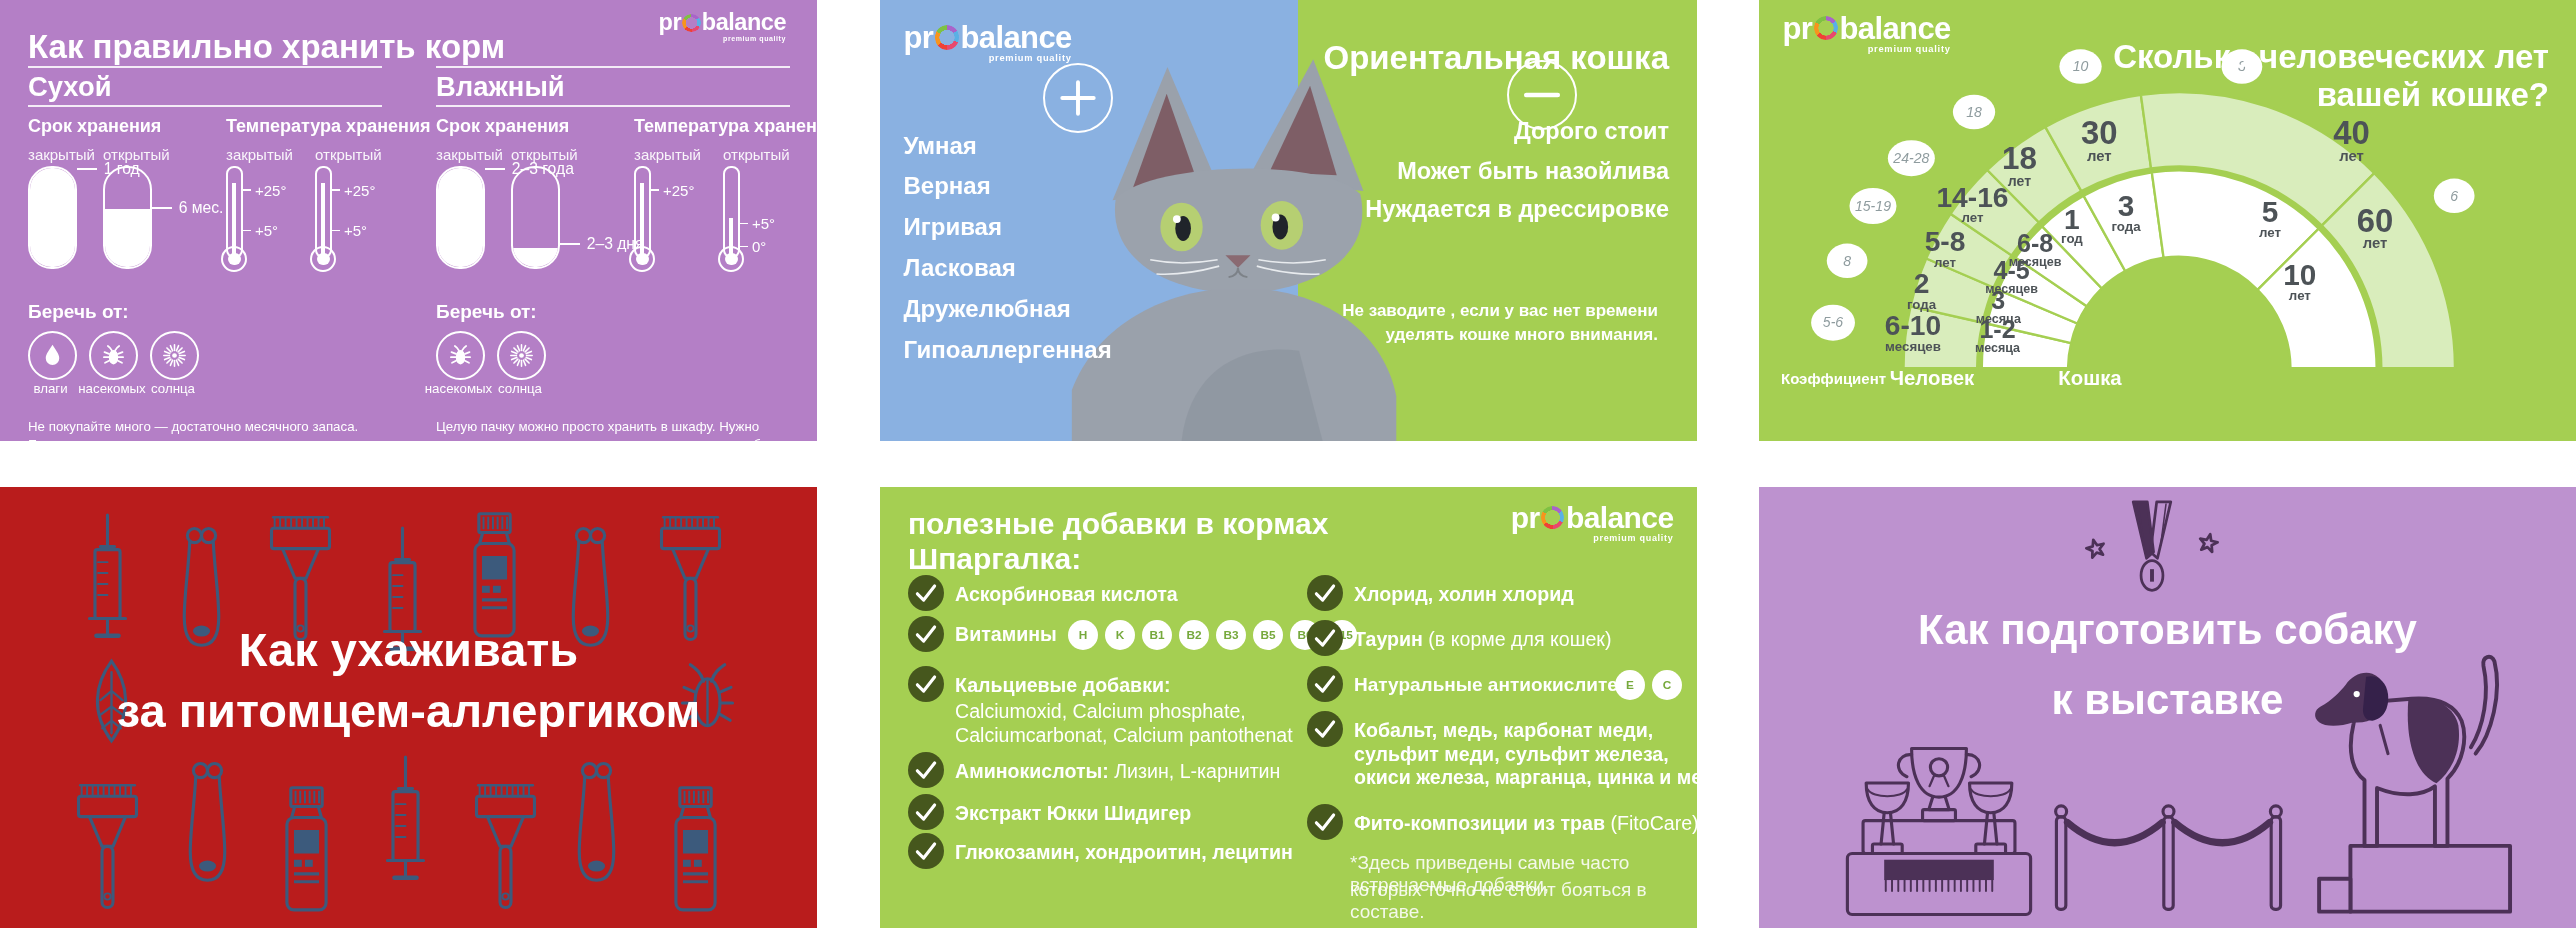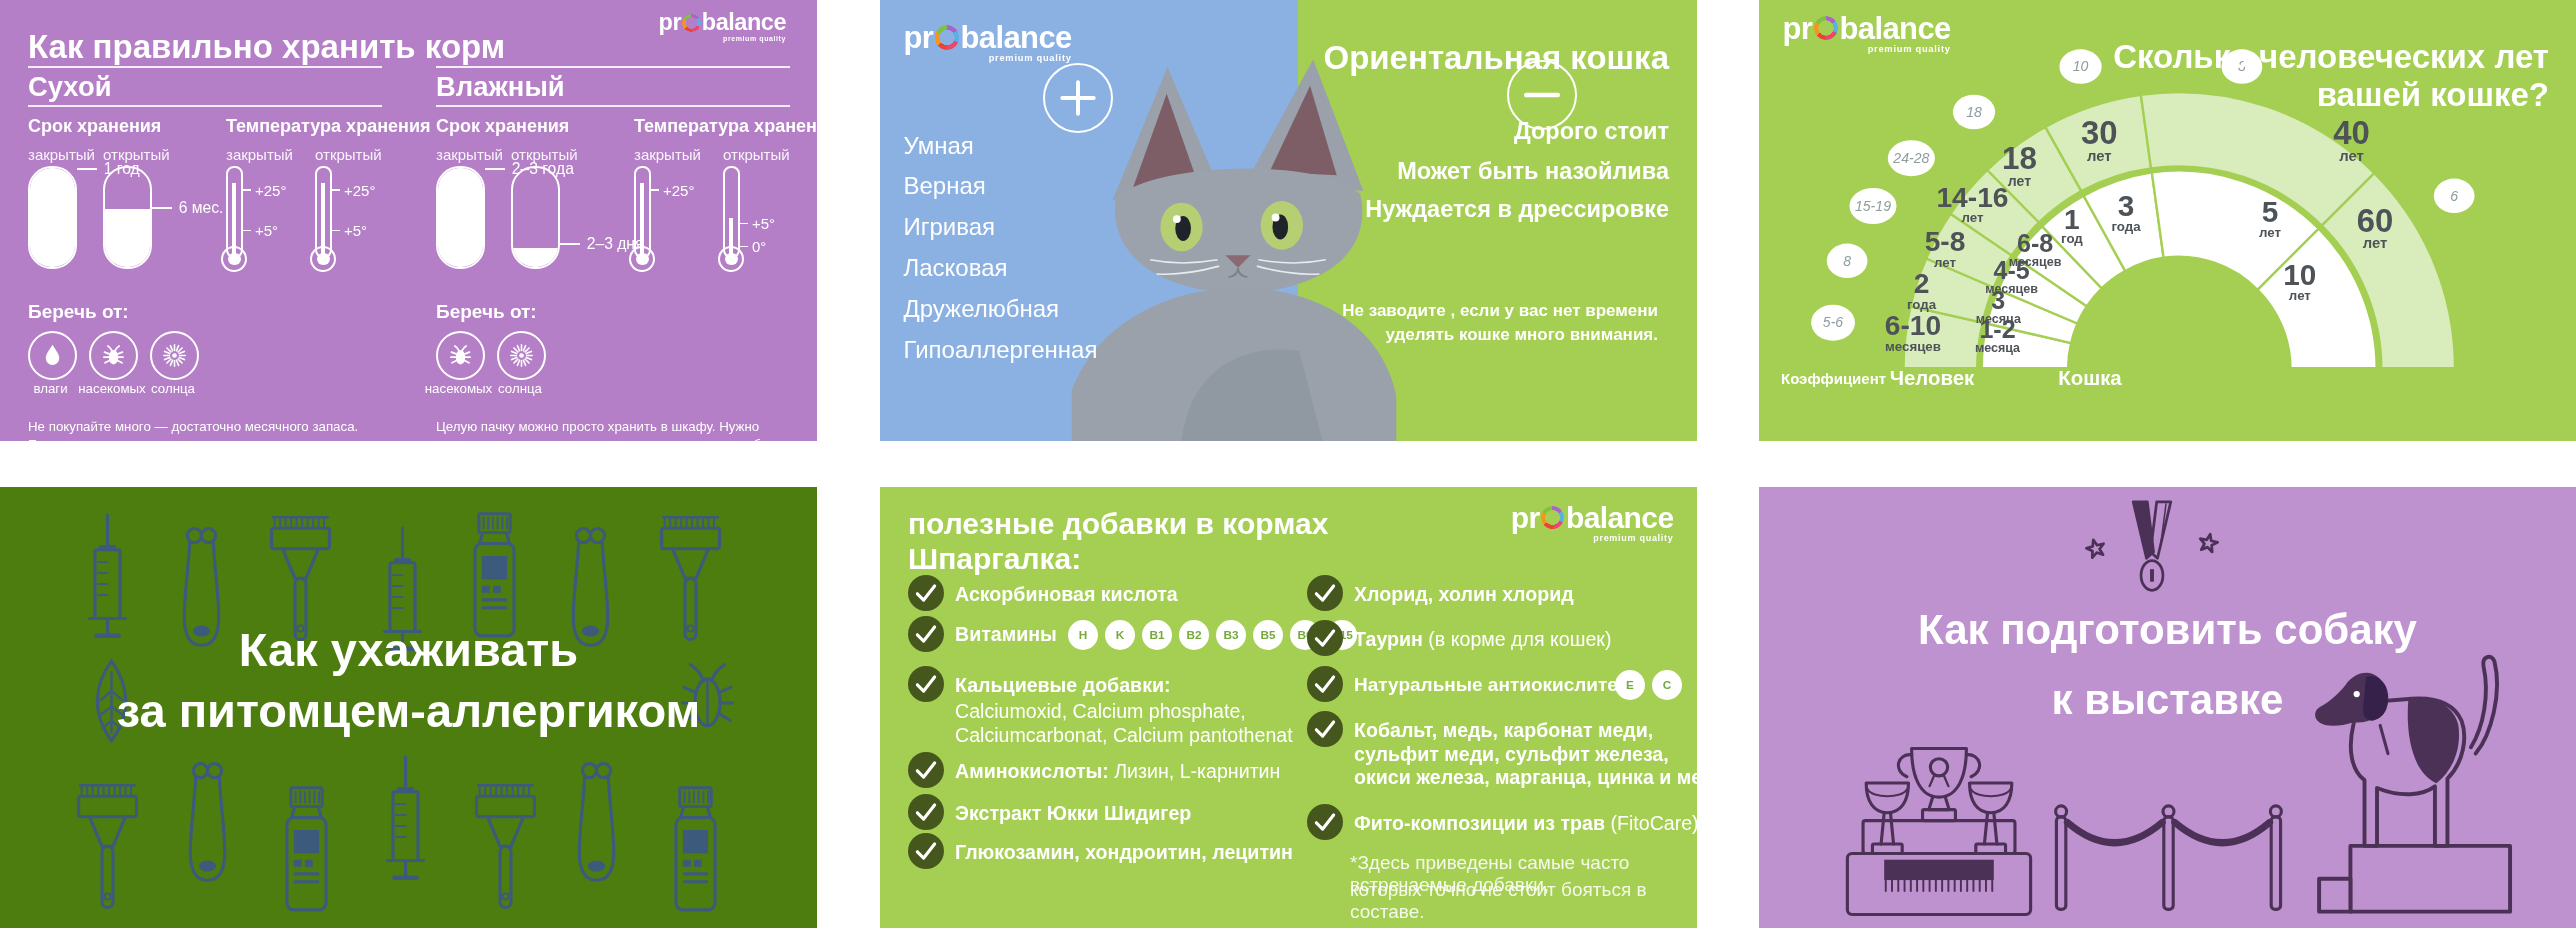--- a/index.html
+++ b/index.html
@@ -1,21 +1,21 @@
 <!DOCTYPE html>
 <html style="font-size:12.5px"><head>
 <meta charset="utf-8">
 <style>
   html,body{margin:0;padding:0;background:#fff;}
   body{width:2576px;height:933px;position:relative;font-family:"Liberation Sans",sans-serif;}
   .slide{position:absolute;width:817px;height:441px;overflow:hidden;color:#fff;}
   .s1{left:0;top:0;background:#b47fc6;}
   .s2{left:880px;top:0;background:#8ab1e1;}
   .s3{left:1759px;top:0;background:#a5cf52;}
-  .s4{left:0;top:487px;background:#4d7c0f;}
+  .s4{left:0;top:487px;background:#b91c1c;}
   .s5{left:880px;top:487px;background:#a5cf52;}
   .s6{left:1759px;top:487px;background:#bd92cf;}
   .abs{position:absolute;}
   
   .logo{position:absolute;line-height:1;color:#fff;}
   .logo-row{display:flex;align-items:center;font-weight:bold;letter-spacing:-0.02em;}
   .logo-ring{display:inline-block;width:.78em;height:.78em;border-radius:50%;margin:0 .05em;
     background:conic-gradient(#a963c9 0 55deg,#5ab0e4 55deg 115deg,#e8486e 115deg 180deg,#ef4136 180deg 230deg,#f7941d 230deg 300deg,#7ec143 300deg 360deg);
     -webkit-mask:radial-gradient(circle at 50% 50%,transparent 0 .24em,#000 .25em);
     mask:radial-gradient(circle at 50% 50%,transparent 0 .24em,#000 .25em);}
@@ -40,21 +40,21 @@
   .t-deg i{display:inline-block;width:9.4px;height:1.6px;background:#fff;margin-right:3.9px;}
   .protect-lbl{position:absolute;top:235px;font-size:19px;font-weight:bold;}
   .pcirc{position:absolute;top:265px;width:45px;height:45px;border:2px solid #fff;border-radius:50%;display:flex;align-items:center;justify-content:center;color:#fff;}
   .picon{width:27px;height:27px;}
   .plab{position:absolute;top:315px;width:78px;text-align:center;font-size:13.3px;}
   .note{position:absolute;top:339px;left:0;width:354px;font-size:13.3px;line-height:1.32;}
   
   .s2-green{position:absolute;left:418px;top:0;width:399px;height:441px;background:#a5cf52;}
   .s2-title{top:17px;right:28px;font-size:33px;font-weight:bold;text-align:right;}
   .pm{position:absolute;width:66px;height:66px;border:2.4px solid #fff;border-radius:50%;}
-  .pros-item{position:absolute;left:23.5px;font-size:24px;font-weight:normal;}
+  .pros-item{position:absolute;left:23.5px;font-size:24px;font-weight:bold;}
   .cons-item{position:absolute;right:28px;font-size:23.5px;font-weight:bold;text-align:right;}
   .s2-note{position:absolute;right:39px;top:299px;font-size:17px;font-weight:bold;text-align:right;line-height:1.4;}
   
   .s3-title{top:15.7px;right:27px;font-size:33px;font-weight:bold;text-align:right;line-height:1.15;}
   .gauge{position:absolute;left:0;top:0;width:817px;height:441px;}
   .ring-val{font-weight:bold;fill:#4d5357;text-anchor:middle;}
   .coef-txt{font-style:italic;fill:#8f9c9f;font-size:18px;text-anchor:middle;}
   .leg{position:absolute;font-weight:bold;text-align:center;}
   
   .s4 .icon{position:absolute;color:#3c5a7c;}

